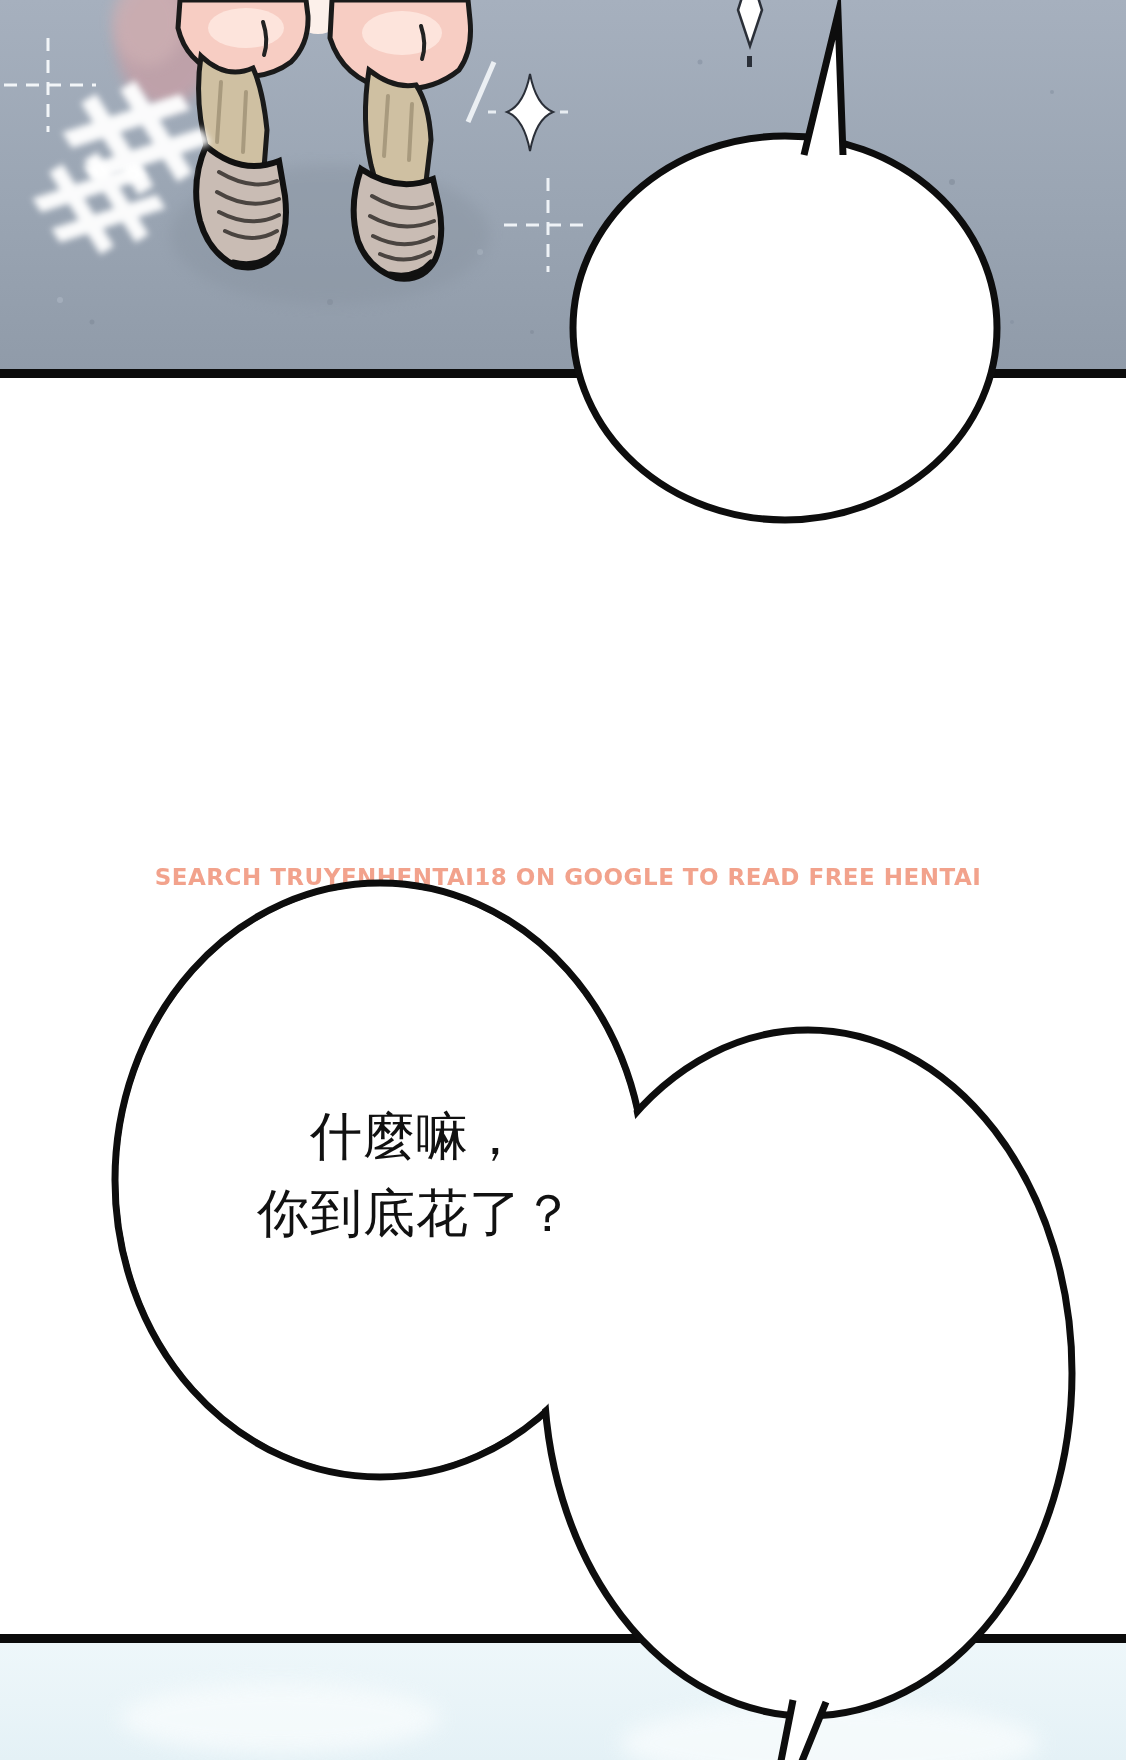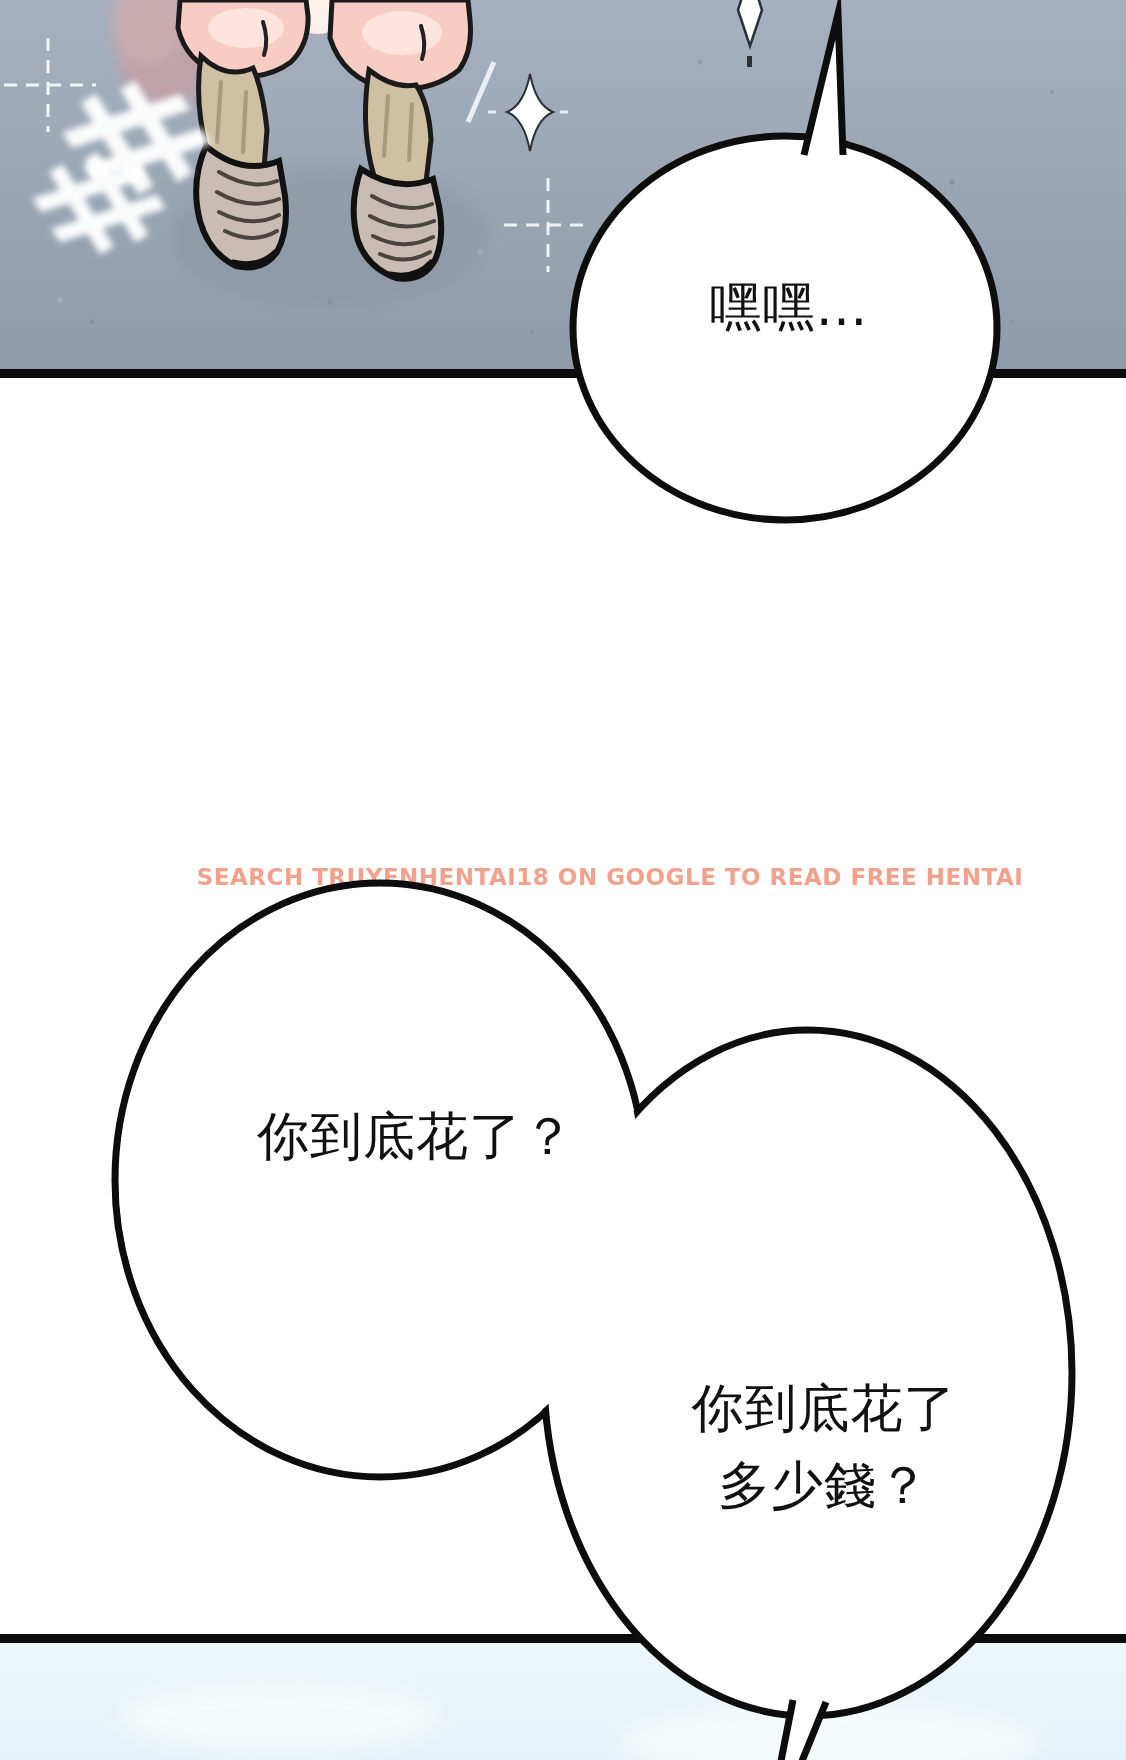--- a/index.html
+++ b/index.html
@@ -30,21 +30,21 @@
     z-index:1;
   }
   .panel-bottom .cloud{
     position:absolute;background:#f8fcfd;border-radius:50%;
     filter:blur(10px);opacity:.8;
   }
   
   .watermark{
     position:absolute;left:568px;top:864px;transform:translateX(-50%);
     color:#F2A28C;font-weight:bold;font-size:23px;letter-spacing:.5px;
-    white-space:nowrap;z-index:2;margin-left:42px;
+    white-space:nowrap;z-index:2;
   }
   
   .bubbles-svg{position:absolute;left:0;top:0;z-index:3;pointer-events:none;}
   
   .bubble-text{
     position:absolute;transform:translateX(-50%);
     text-align:center;color:#111;
     font-size:52px;line-height:77px;letter-spacing:1px;
     white-space:nowrap;z-index:4;
   }
@@ -166,23 +166,19 @@
     </g>
     <g>
       <ellipse cx="808" cy="1373" rx="264" ry="343" fill="#ffffff" stroke="#0d0d0d" stroke-width="7"></ellipse>
     </g>
 
     <ellipse cx="380" cy="1180" rx="261" ry="293" fill="#ffffff"></ellipse>
     <path d="M 793 1700 L 780 1766 L 800 1766 L 826 1702" fill="#ffffff" stroke="#0d0d0d" stroke-width="7" stroke-linejoin="miter" stroke-miterlimit="14"></path>
   </svg>
 
   <div class="bubble-text" id="bubble1-text">
-    <div>嘿嘿…</div>
   </div>
   <div class="bubble-text" id="bubble2-text">
+    <div>什麼嘛，</div>
     <div>你到底花了？</div>
-  </div>
-  <div class="bubble-text" id="bubble3-text">
-    <div>你到底花了</div>
-    <div>多少錢？</div>
   </div>
 
 </div>
 
 </body></html>

